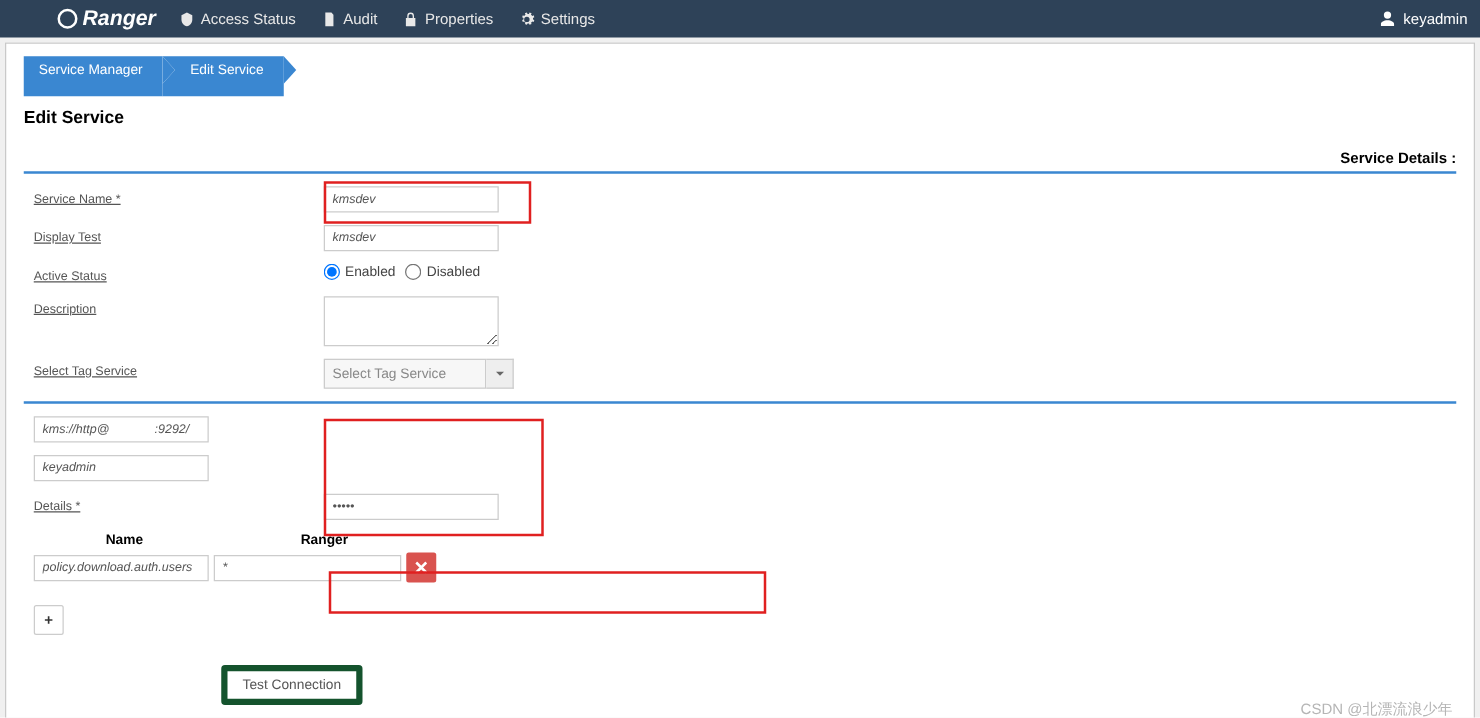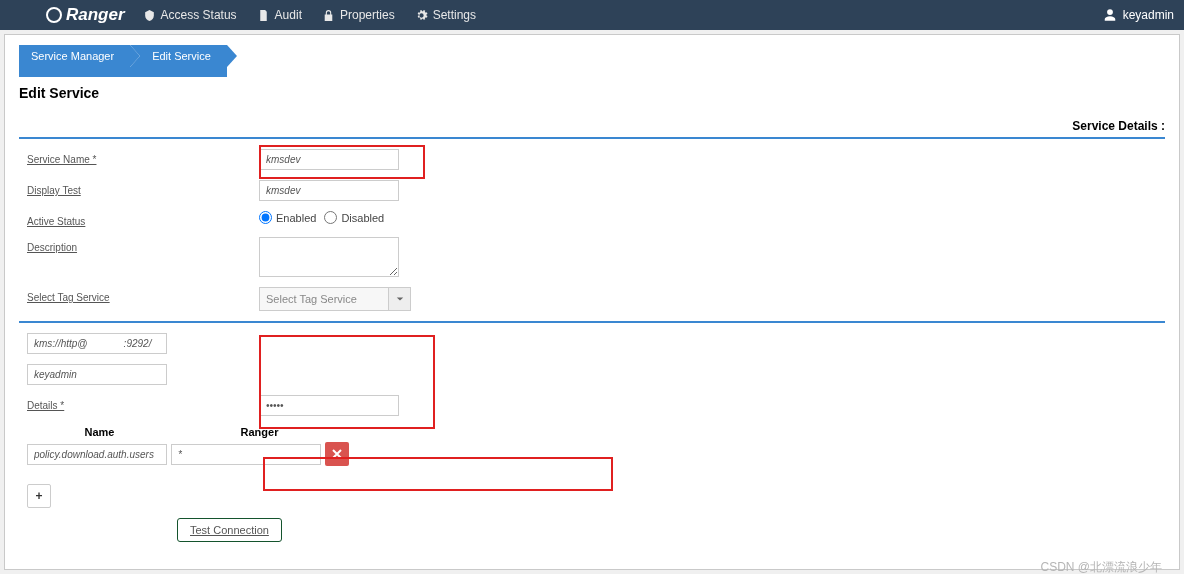--- a/index.html
+++ b/index.html
@@ -47,21 +47,21 @@
   #rb3 { left:258px; top:422px; width:350px; height:34px; }
 
   .cfg-head { display:flex; font-size:11px; font-weight:bold; margin-bottom:4px; }
   .cfg-head .c1 { width:145px; text-align:center; }
   .cfg-head .c2 { width:175px; text-align:center; }
   .cfg-row { display:flex; gap:4px; align-items:center; }
   .addbtn, .delbtn { width:24px; height:24px; display:flex; align-items:center; justify-content:center; cursor:pointer; border-radius:2px; }
   .delbtn { background:#d9534f; color:#fff; }
   .addbtn { border:1px solid #ccc; background:#fff; color:#333; font-weight:bold; margin-top:18px; }
 
-  .testbtn { border:1px solid #14532d; background:#fff; padding:5px 12px; font-size:11px; color:#555; cursor:pointer; margin-left:150px; margin-top:0; border-radius:3px;text-decoration:underline; }
+  .testbtn { border:5px solid #14532d; background:#fff; padding:5px 12px; font-size:11px; color:#555; cursor:pointer; margin-left:150px; margin-top:14px; border-radius:3px; }
   .csdn { position:absolute; right:22px; bottom:-2px; color:#b5b5b5; font-size:12px; }
 </style>
 </head>
 <body>
 
 <div class="topbar">
   <div class="brand">
     <span class="brand-icon"></span>
     <span>Ranger</span>
   </div>

